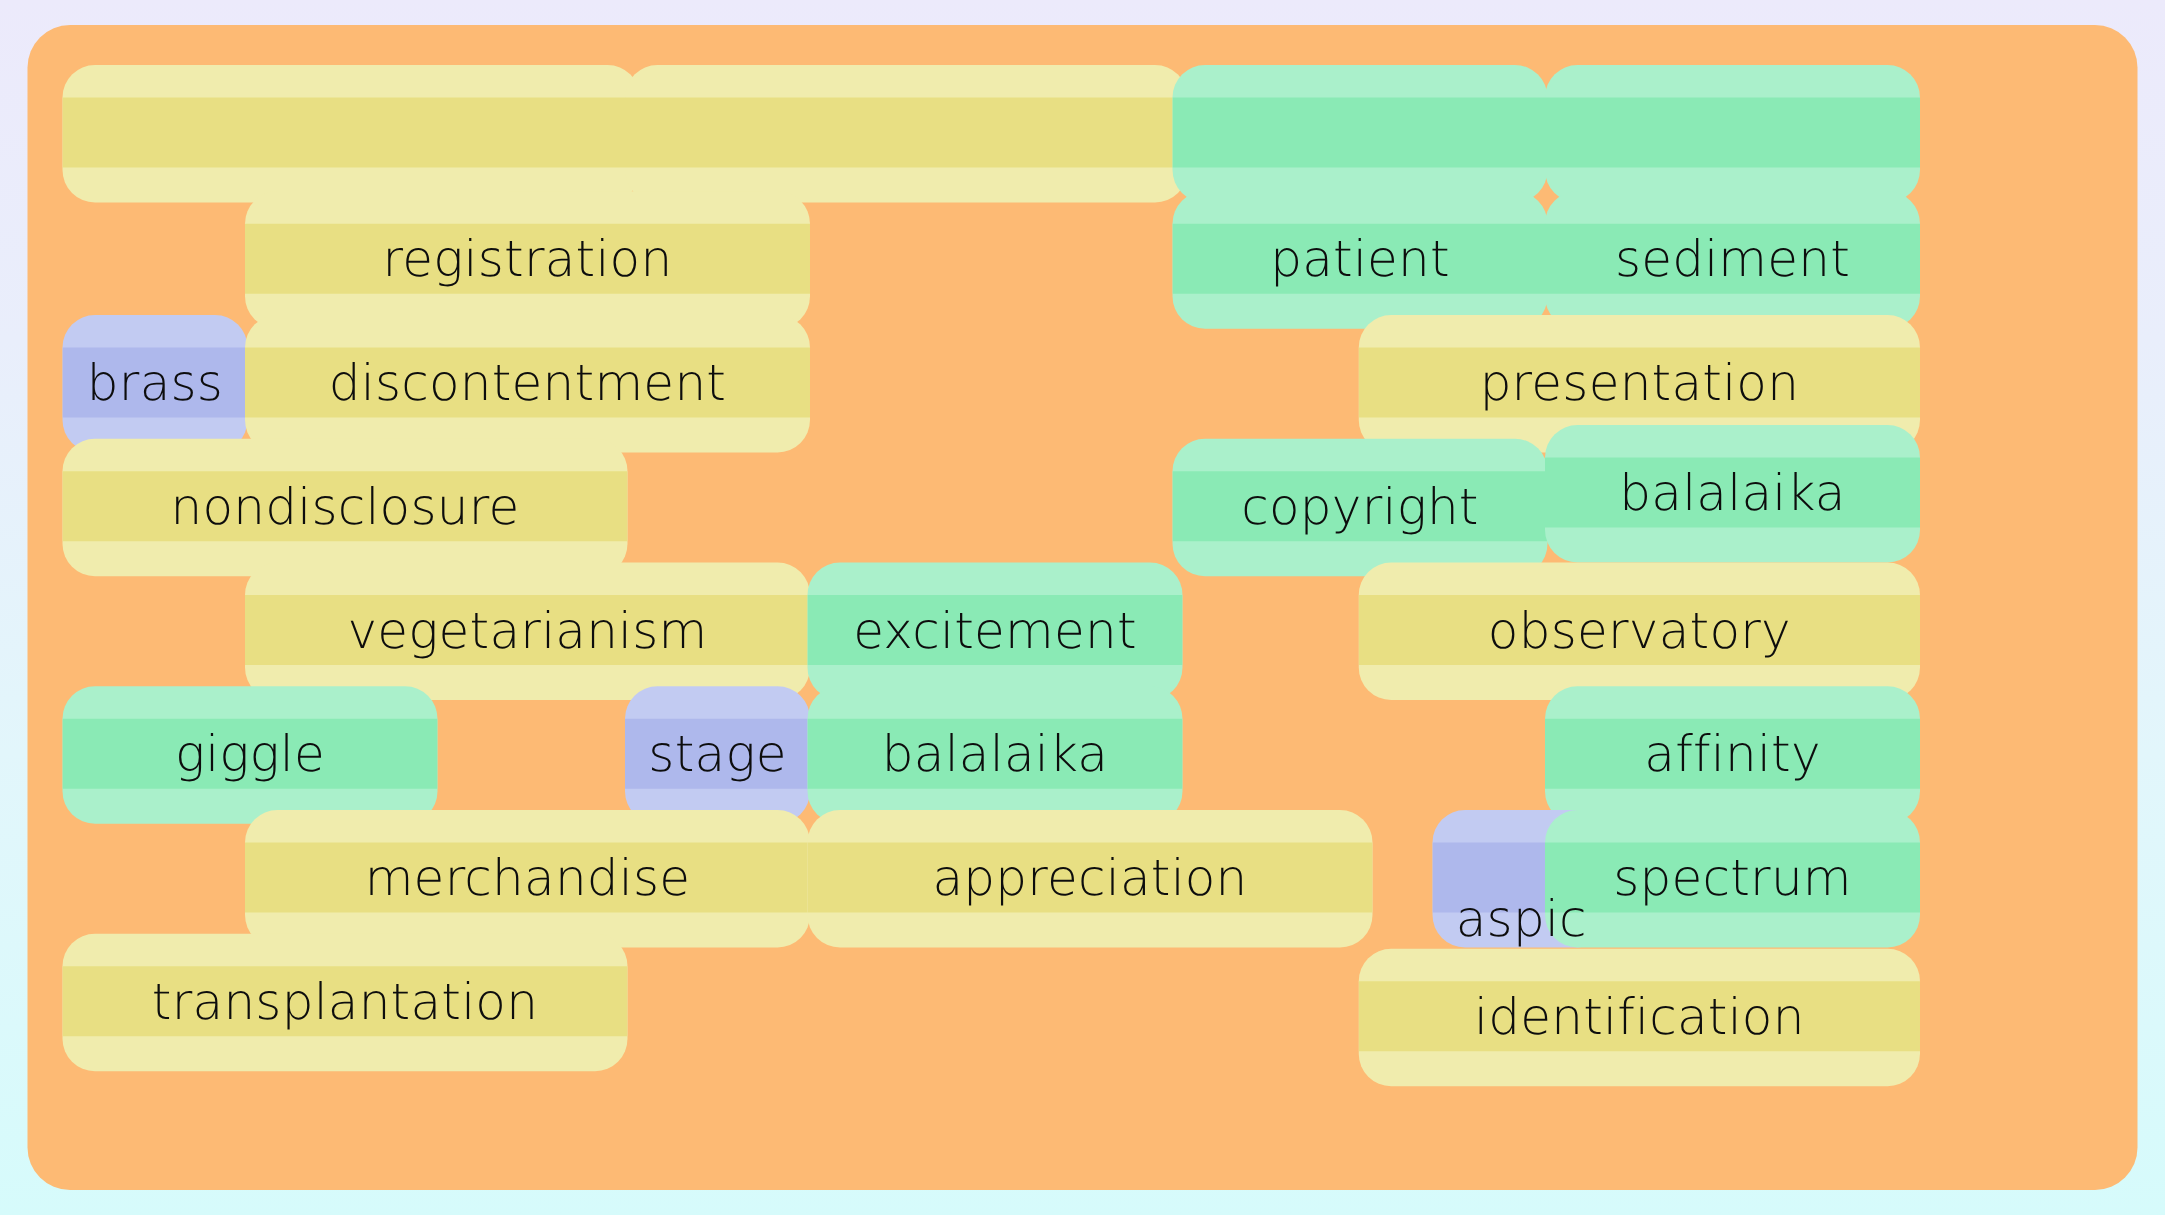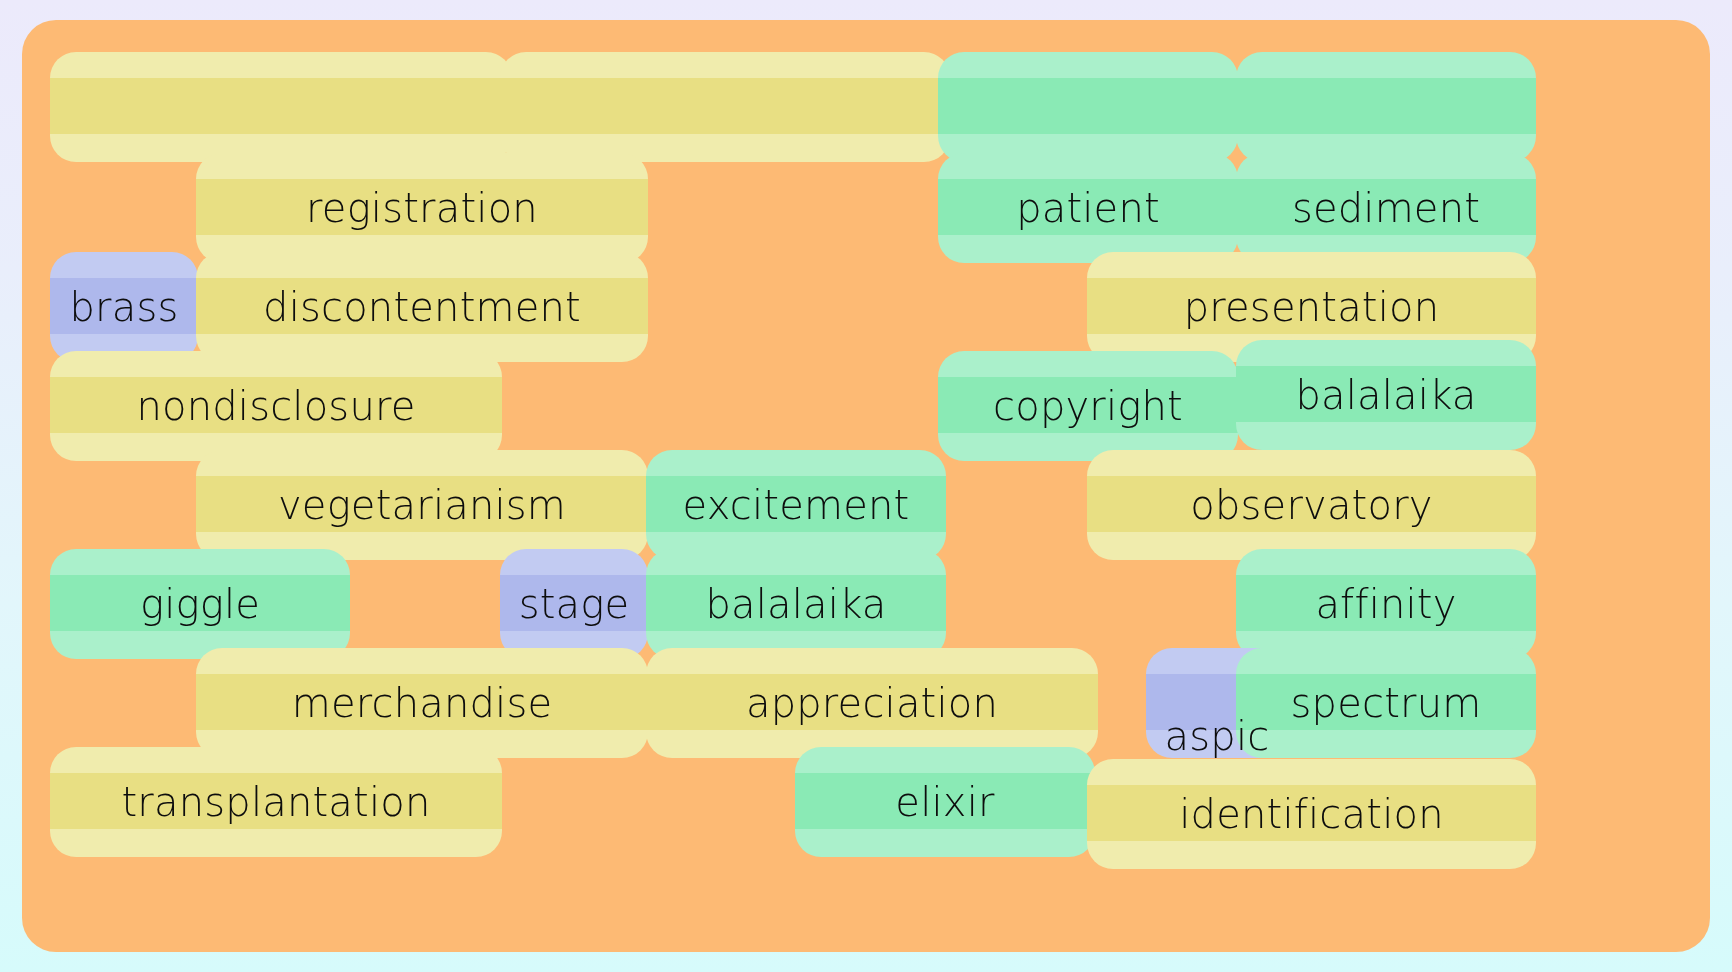--- a/index.html
+++ b/index.html
@@ -196,23 +196,19 @@
         <span class="lbl">aspic</span>
       </div>
       <div class="pill c-green" style="left: 1214px; top: 518px; width: 300px; height: 110px;">
         <div class="band"></div>
         <span class="lbl">spectrum</span>
       </div>
       <div class="pill c-yellow" style="left: 28px; top: 617px; width: 452px; height: 110px;">
         <div class="band"></div>
         <span class="lbl">transplantation</span>
       </div>
-      <div class="pill c-green" style="left: 773px; top: 617px; width: 300px; height: 110px;">
-        <div class="band"></div>
-        <span class="lbl">elixir</span>
-      </div>
       <div class="pill c-yellow" style="left: 1065px; top: 617px; width: 449px; height: 110px; margin-top: 12px;">
         <div class="band"></div>
         <span class="lbl">identification</span>
       </div>
     </div>
 
 </div>
 
 </body></html>

